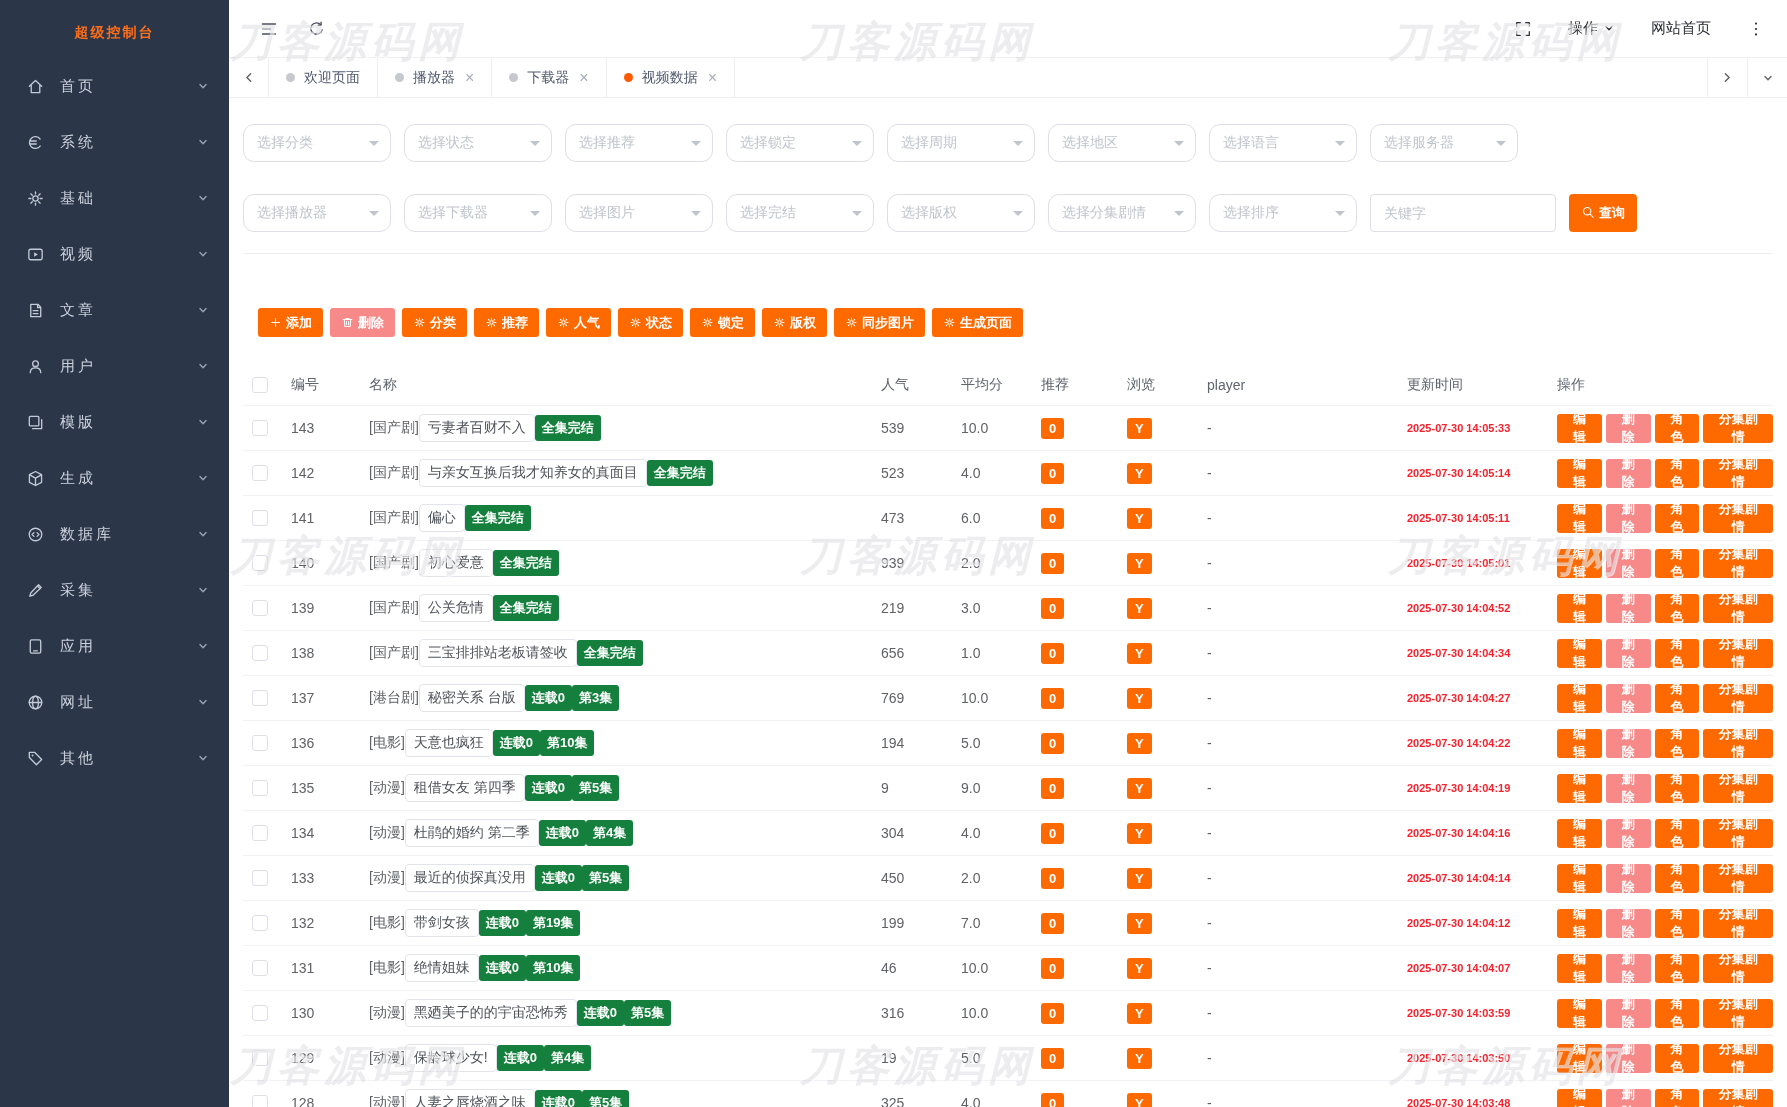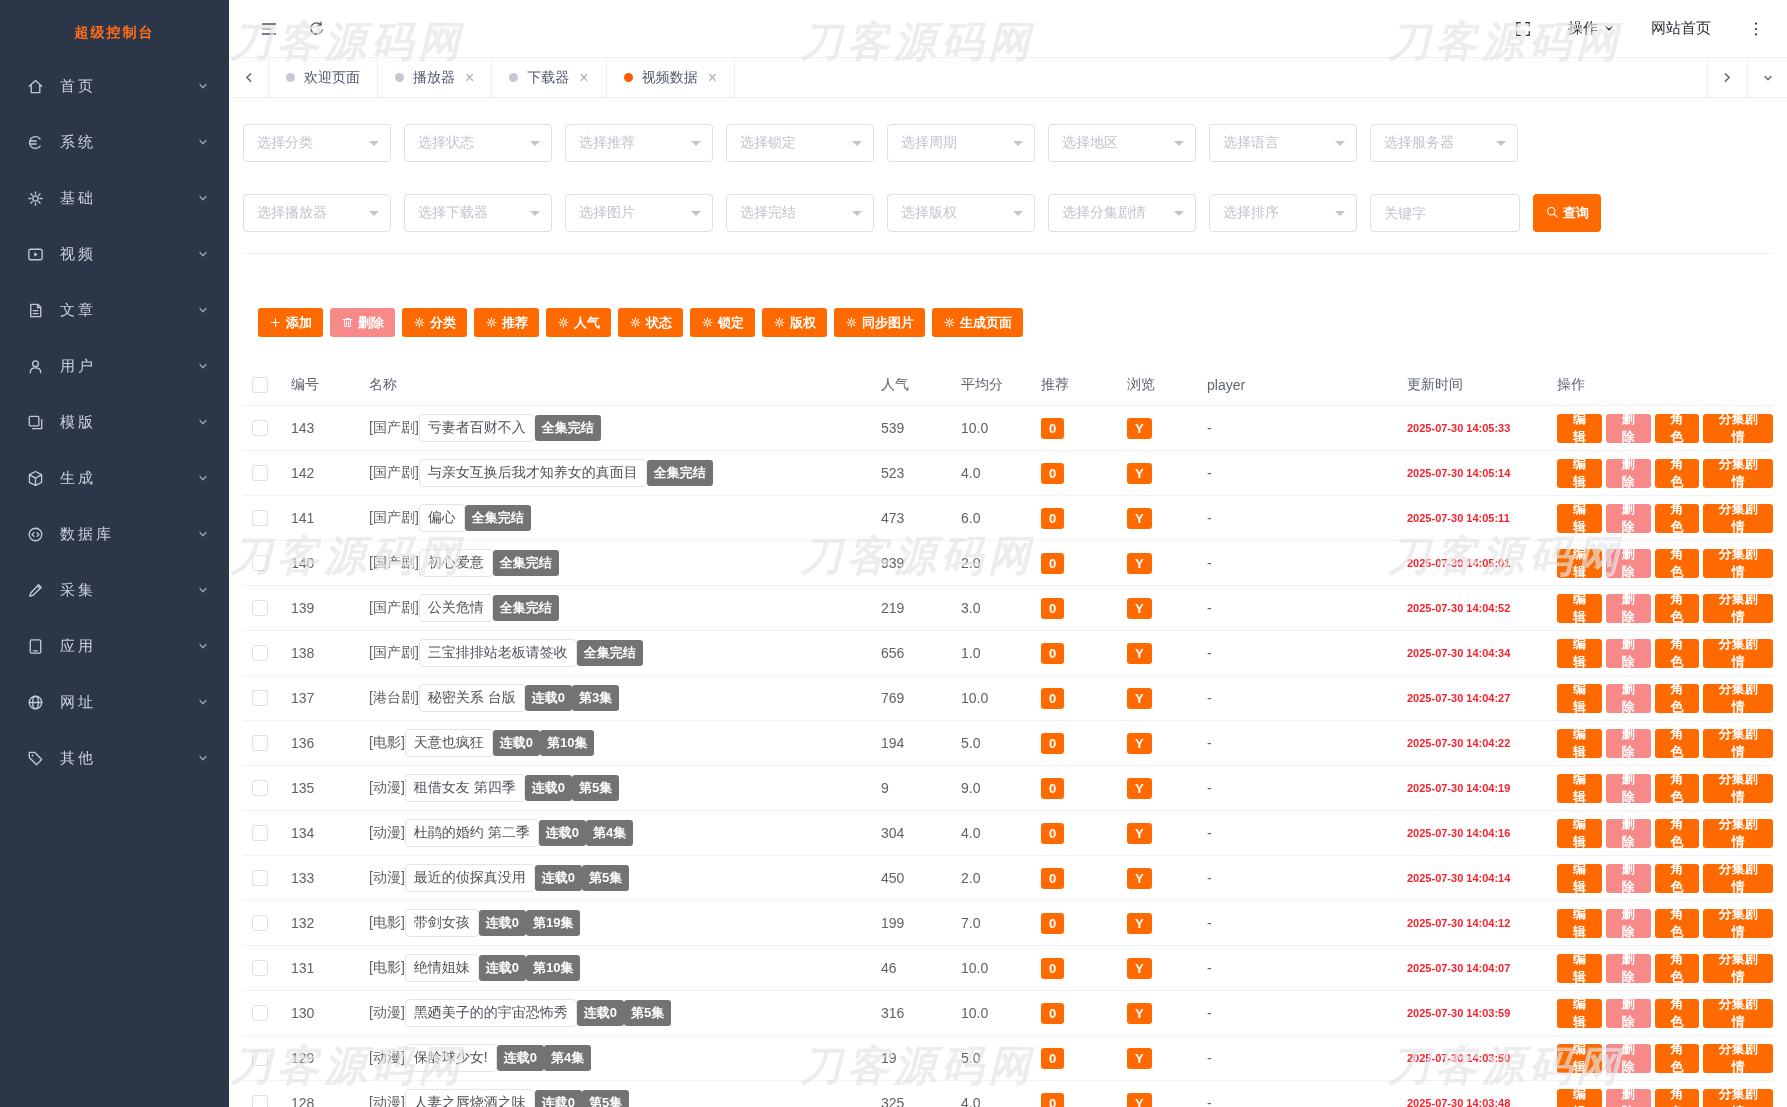--- a/index.html
+++ b/index.html
@@ -31,44 +31,44 @@
   .tab.active .tab-dot { background:#ff5a00; }
   .tab-close { color:#a8adb8; font-size:16px; line-height:1; margin-left:1px; cursor:pointer; }
   .tabbar-end { margin-left:auto; display:flex; }
   .tab-endbtn { width:40px; border-left:1px solid #efefef; display:flex; align-items:center; justify-content:center; color:#666; cursor:pointer; }
 
   
   .content { padding:0 14px; }
   .filters { padding:26px 0 21px; border-bottom:1px solid #eef0f4; }
   .filter-row { display:flex; gap:13px; }
   .filter-row + .filter-row { margin-top:32px; }
-  .select { width:148px; height:38px; border:1px solid #dcdfe6; border-radius:4px; background:#fff;
+  .select { width:148px; height:38px; border:1px solid #dcdfe6; border-radius:11px; background:#fff;
     display:flex; align-items:center; padding:0 11px 0 13px; color:#c0c4cc; font-size:14px; cursor:pointer; }
   .select .ph { flex:1; overflow:hidden; white-space:nowrap; }
   .caret { width:0; height:0; border:5px solid transparent; border-top-color:#c0c4cc; margin-top:6px; }
-  .keyword { width:150px; height:38px; border:1px solid #dcdfe6; border-radius:4px; padding:0 13px; font-size:14px; color:#606266;
+  .keyword { width:186px; height:38px; border:1px solid #dcdfe6; border-radius:4px; padding:0 13px; font-size:14px; color:#606266;
     font-family:"Liberation Sans","DejaVu Sans",sans-serif; outline:none; }
   .keyword::placeholder { color:#c0c4cc; }
   .search-btn { height:38px; padding:0 12px; margin-left:0; background:#ff6a00; border:none; border-radius:4px; color:#fff;
     font-size:13px; display:flex; align-items:center; gap:4px; cursor:pointer; font-weight:700; }
 
   .actions { margin:54px 0 0 15px; display:flex; gap:7px; }
   .btn { height:29px; padding:0 11px; border:none; border-radius:3px; background:#ff6a00; color:#fff; font-size:13px; font-weight:700;
     display:flex; align-items:center; gap:4px; cursor:pointer; }
   .btn.pink { background:#f78989; }
   .btn .bi { display:flex; }
 
   .table { margin-top:28px; }
   .thead, .trow { display:grid; grid-template-columns:48px 78px minmax(0,1fr) 80px 80px 86px 80px 200px 150px 216px; align-items:center; }
   .thead { height:40px; color:#5f646d; font-size:14px; }
   .trow { height:45px; border-top:1px solid #f0f2f5; font-size:14px; color:#606266; }
   .cb { width:16px; height:16px; border:1px solid #dcdfe6; border-radius:3px; background:#fff; margin-left:9px; cursor:pointer; }
   .name-cell { display:flex; align-items:center; min-width:0; overflow:hidden; }
   .title-box { border:1px solid #e1e4ea; border-radius:4px; padding:4px 8px; color:#4e5259; white-space:nowrap; }
-  .badge { background:#737373; color:#fff; border-radius:3px; padding:4px 7px; font-size:13px; font-weight:700; white-space:nowrap; }
+  .badge { background:#15803d; color:#fff; border-radius:3px; padding:4px 7px; font-size:13px; font-weight:700; white-space:nowrap; }
   .mini-badge { display:inline-block; background:#ff6a00; color:#fff; border-radius:3px; padding:3px 8px; font-size:13px; font-weight:700; }
   .time { color:#f5222d; font-size:11px; font-weight:600; }
   .row-actions { display:flex; gap:4px;align-items:flex-end; }
   .row-btn { height:29px; padding:0 10px; border:none; border-radius:3px; background:#ff6a00; color:#fff; font-size:13px; font-weight:700;
     display:inline-flex; align-items:center; cursor:pointer; }
   .row-btn.pink { background:#f78989; }
 
   
   .wm { position:absolute; z-index:40; font-size:42px; font-weight:900; font-style:italic; letter-spacing:5px;
     color:rgba(140,146,158,0.16); text-shadow:1px 1px 0 rgba(255,255,255,.6); white-space:nowrap; pointer-events:none; }

